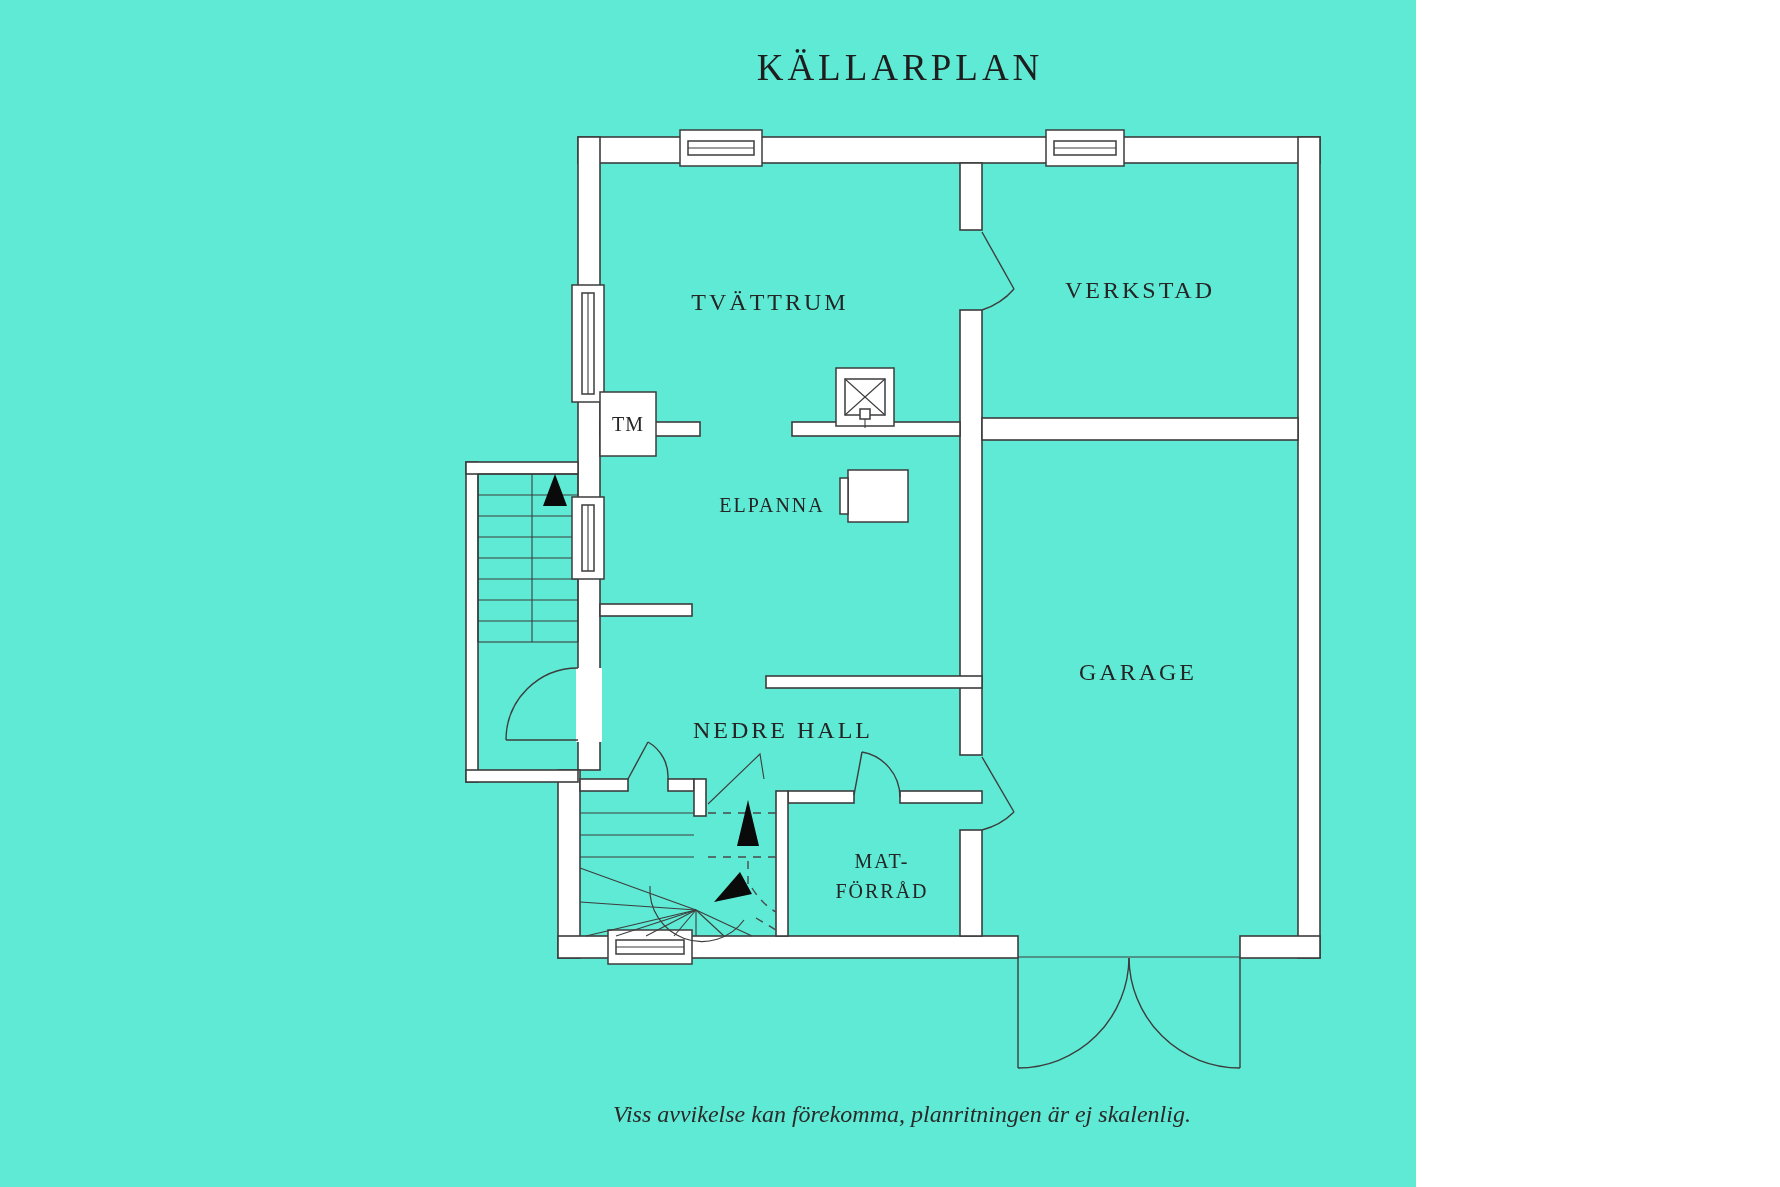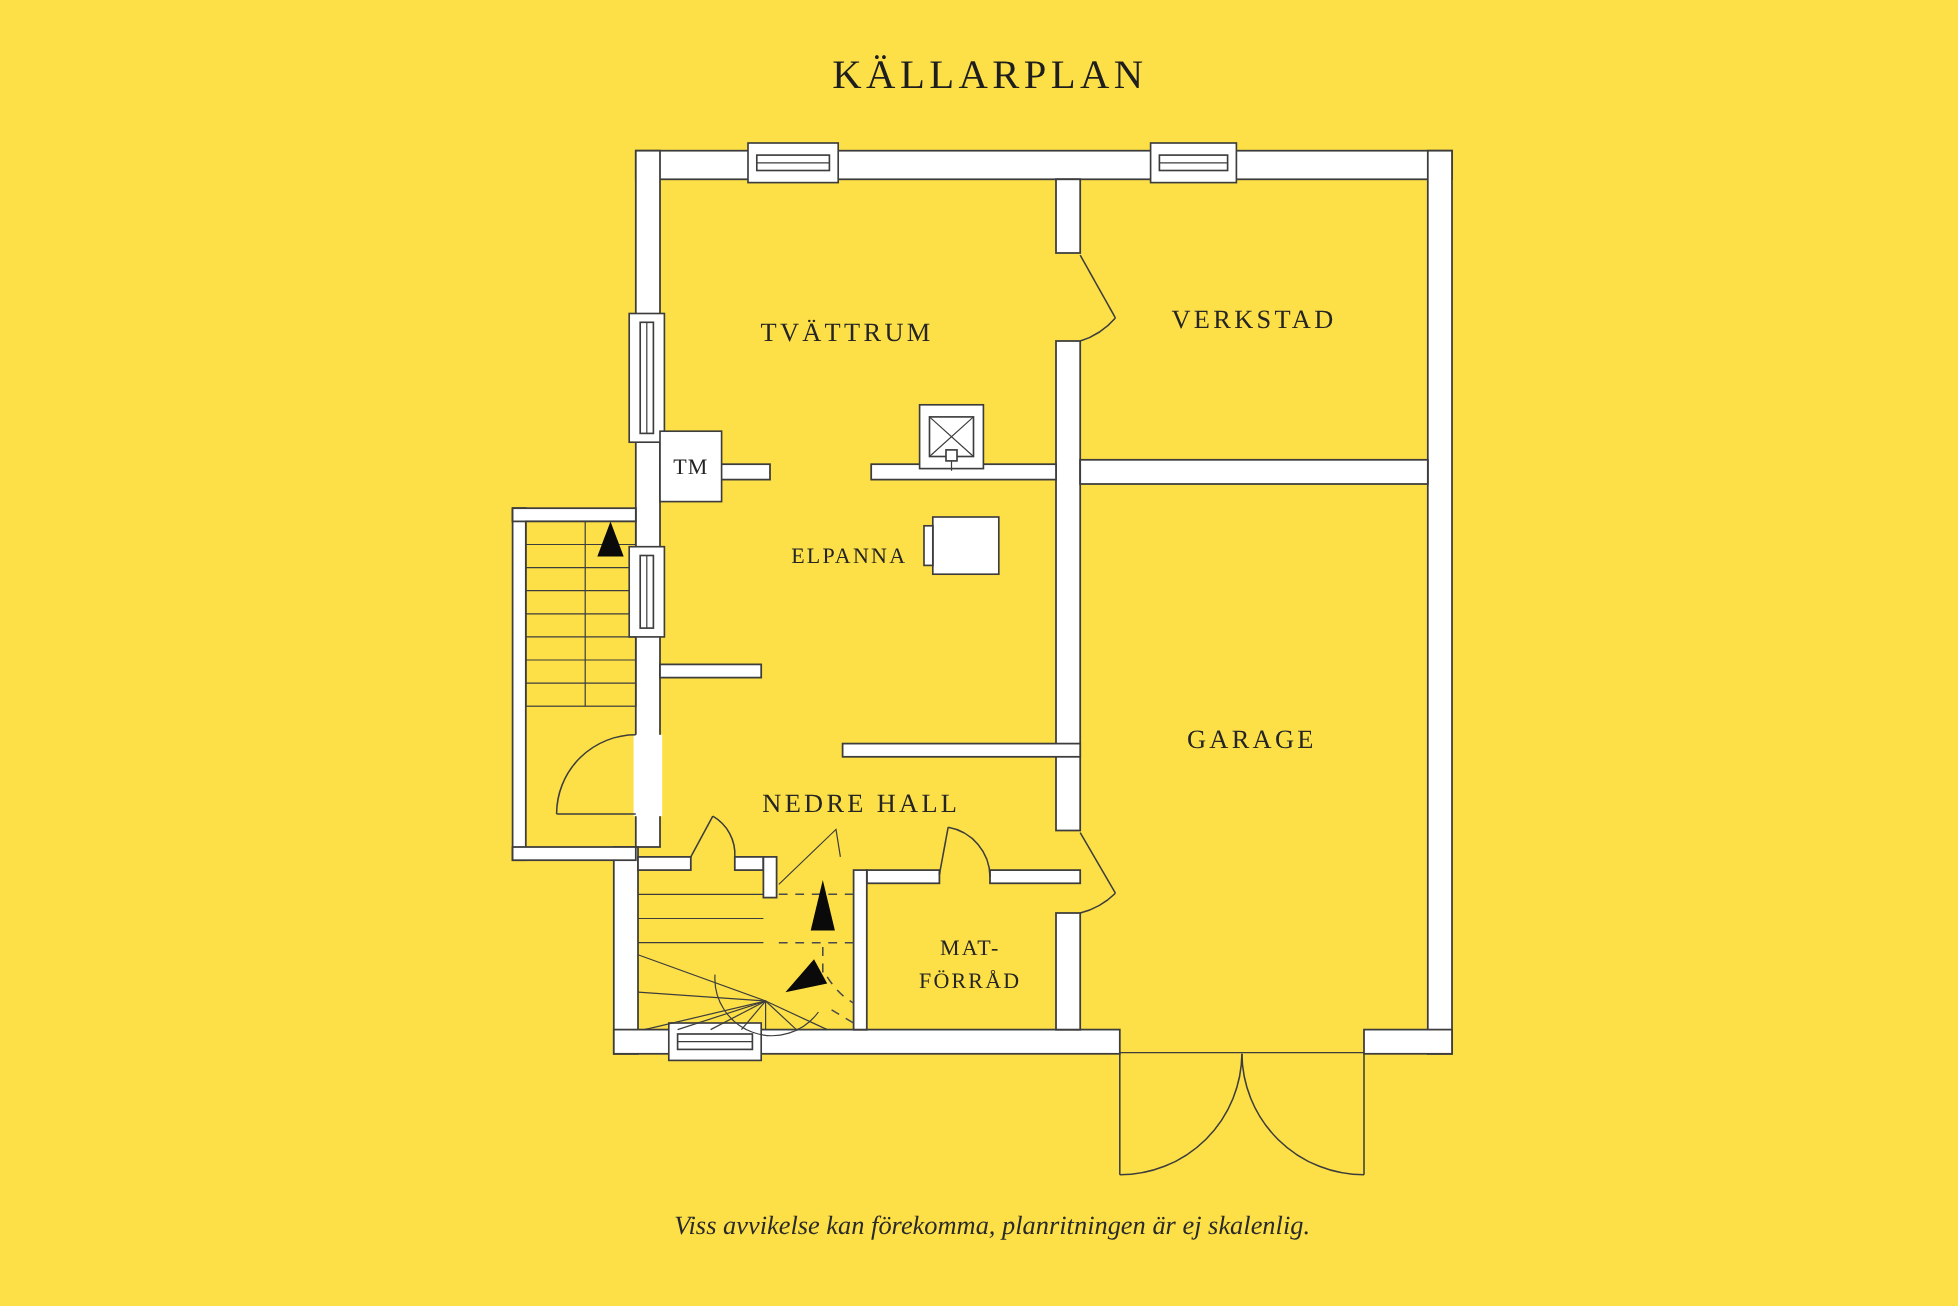--- a/index.html
+++ b/index.html
@@ -1,16 +1,16 @@
 <!DOCTYPE html>
 <html><head>
 <meta charset="utf-8">
 <style>
   html,body{margin:0;padding:0;background:#ffffff;}
-  .page{position:relative;width:1780px;height:1187px;background:#fde047;overflow:hidden;
+  .page{position:relative;width:1416px;height:1187px;background:#5eead4;overflow:hidden;
         font-family:"Liberation Serif", serif;}
   svg{position:absolute;left:0;top:0;}
   .wall{fill:#ffffff;stroke:#3d3d3d;stroke-width:1.6;}
   .punch{fill:#ffffff;stroke:none;}
   .ln{fill:none;stroke:#3d3d3d;stroke-width:1.4;}
   .thin{fill:none;stroke:#3d3d3d;stroke-width:1.1;}
   .dash{fill:none;stroke:#4a4a4a;stroke-width:1.4;stroke-dasharray:8 7;}
   .sym{fill:#ffffff;stroke:#3d3d3d;stroke-width:1.5;}
   .blk{fill:#0a0a0a;stroke:none;}
   .room-label{font-family:"Liberation Serif", serif;font-size:24px;letter-spacing:3px;

